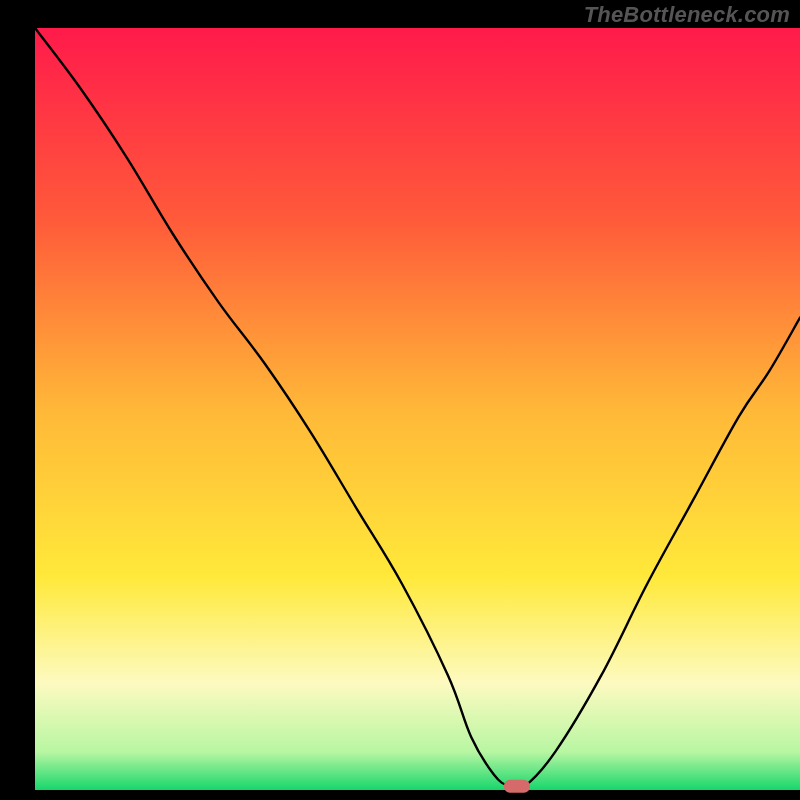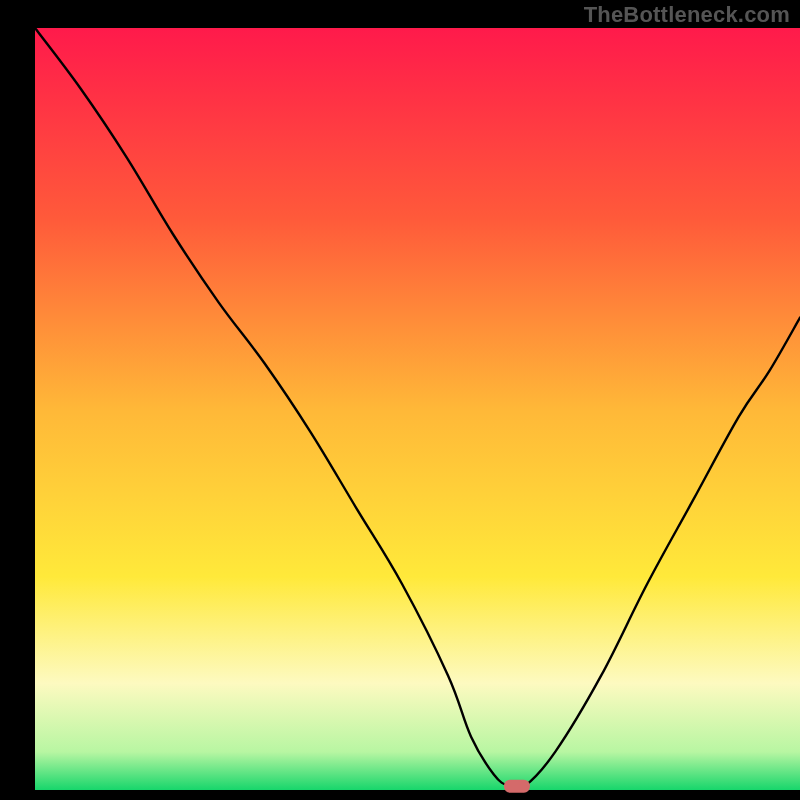--- a/index.html
+++ b/index.html
@@ -9,20 +9,21 @@
     height: 800px;
     background: #000;
     overflow: hidden;
     font-family: Arial, Helvetica, sans-serif;
   }
   .stage {
     position: relative;
     width: 800px;
     height: 800px;
     background: #000;
+    font-style: italic;
   }
   .watermark {
     position: absolute;
     top: 2px;
     right: 10px;
     color: #555;
     font-size: 22px;
     font-weight: 600;
     letter-spacing: 0.2px;
     z-index: 20;

